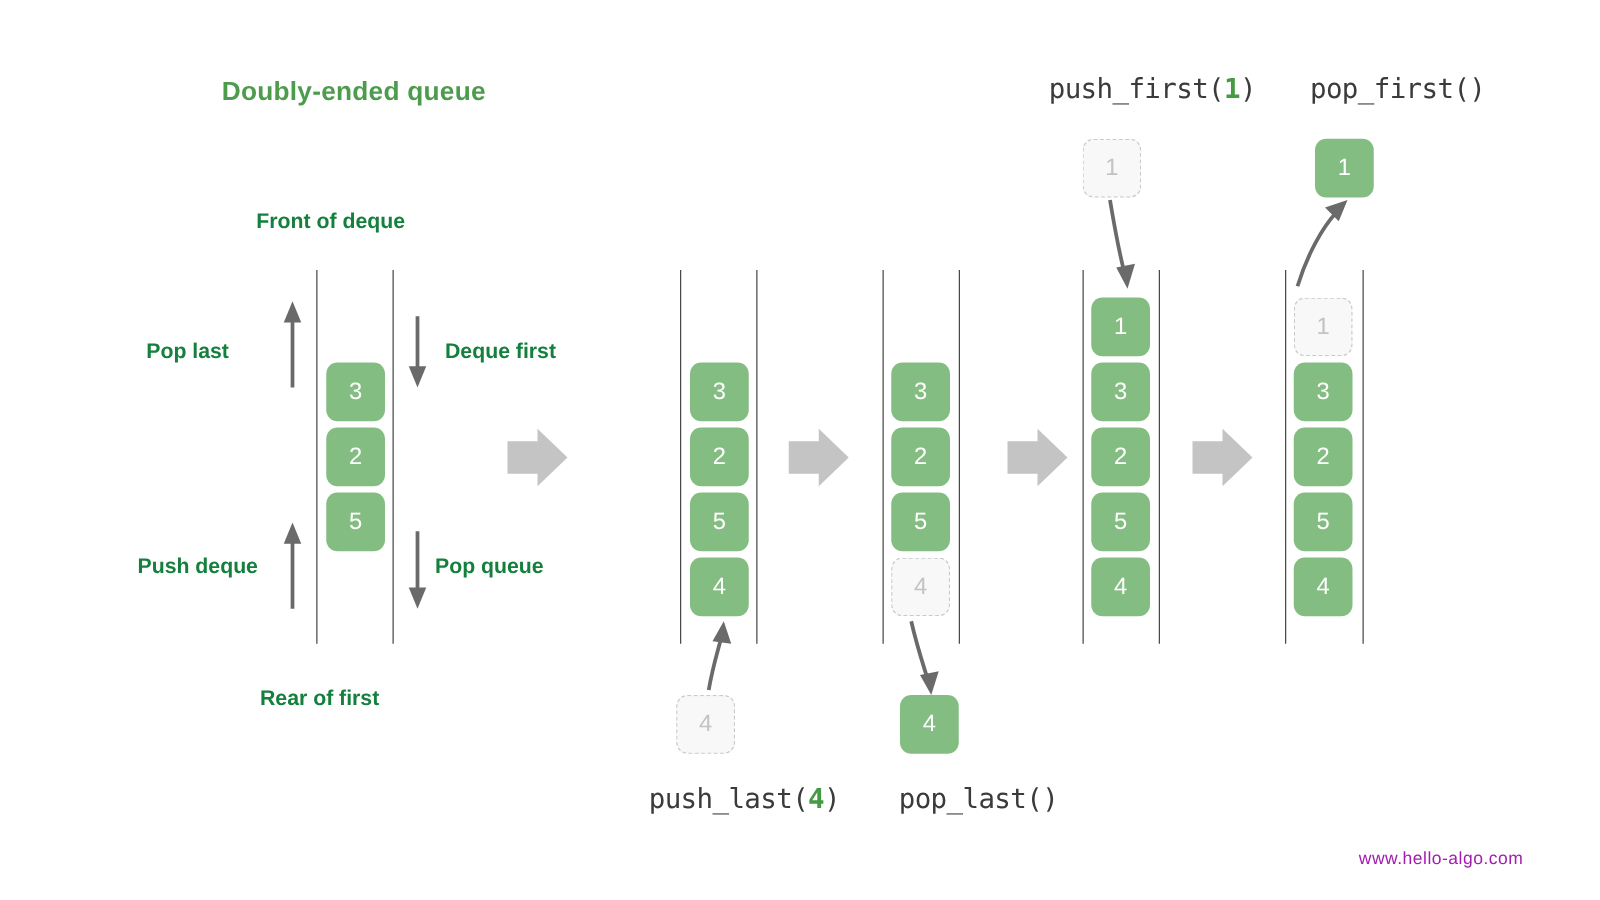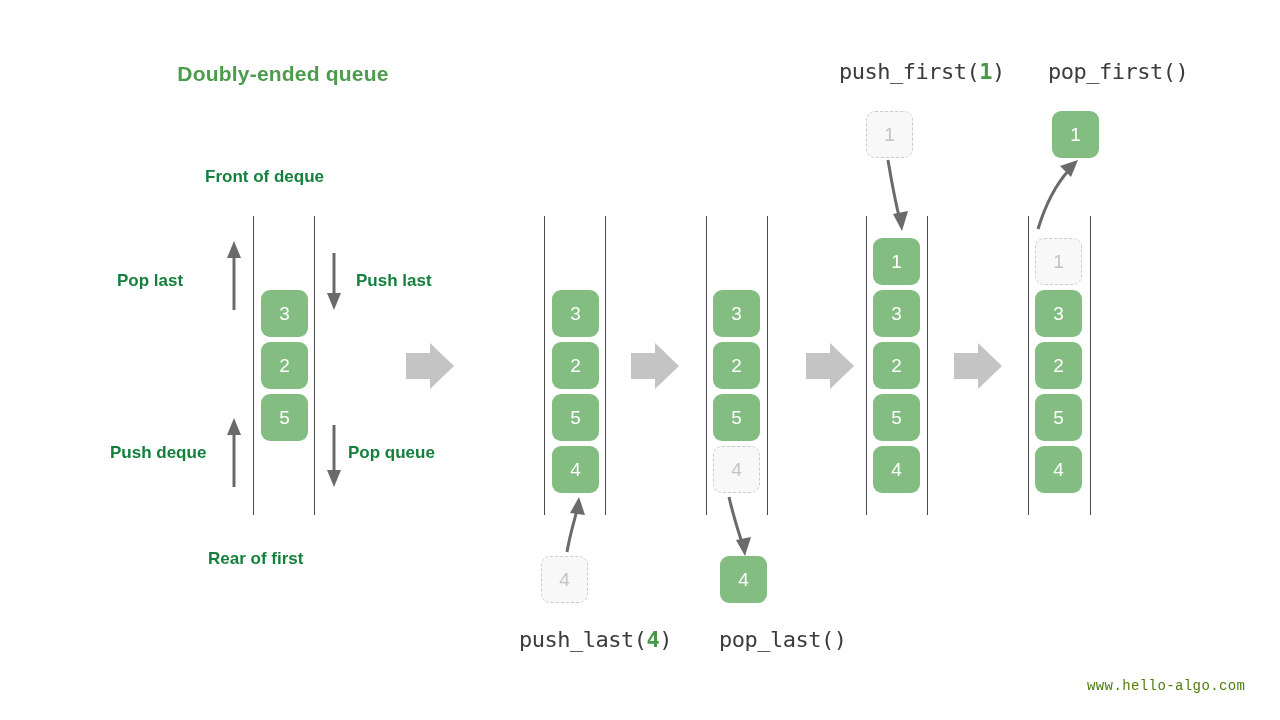--- a/index.html
+++ b/index.html
@@ -34,22 +34,22 @@
     position:absolute;
     color:#3b3b3b;
     font-family:"DejaVu Sans Mono","Liberation Mono",monospace;
     font-size:22px;
     letter-spacing:-.5px;
     white-space:nowrap;
   }
   .code .hl{color:#459a45;font-weight:bold;}
   .watermark{
     position:absolute;
-    color:#4d7c0f;
-    font-family:Liberation Mono, monospace;
+    color:#a21caf;
+    font-family:Liberation Sans, sans-serif;
     font-size:14px;
     white-space:nowrap;
     letter-spacing:.4px;
   }
 
   
   .rail{
     position:absolute;
     width:0;
     border-left:1.4px solid #4a4a4a;
@@ -87,21 +87,21 @@
 <div id="stage">
 
   <div class="title" style="left:147px;top:55px;width:240px;">
     <div>Doubly-ended queue</div>
   </div>
 
   <div class="lbl" style="left:189px;top:167px;">Front of deque</div>
   <div class="lbl" style="left:192px;top:549px;">Rear of first</div>
 
   <div class="lbl" style="left:101px;top:271px;">Pop last</div>
-  <div class="lbl" style="left:340px;top:271px;">Push last</div>
+  <div class="lbl" style="left:340px;top:271px;">Deque first</div>
   <div class="lbl" style="left:94px;top:443px;">Push deque</div>
   <div class="lbl" style="left:332px;top:443px;">Pop queue</div>
 
   <div class="rail" style="left:237px;top:216px;height:299px;"></div>
   <div class="rail" style="left:298px;top:216px;height:299px;"></div>
 
   <div class="cell solid" style="left:245px;top:290px;">3</div>
   <div class="cell solid" style="left:245px;top:342px;">2</div>
   <div class="cell solid" style="left:245px;top:394px;">5</div>
 

